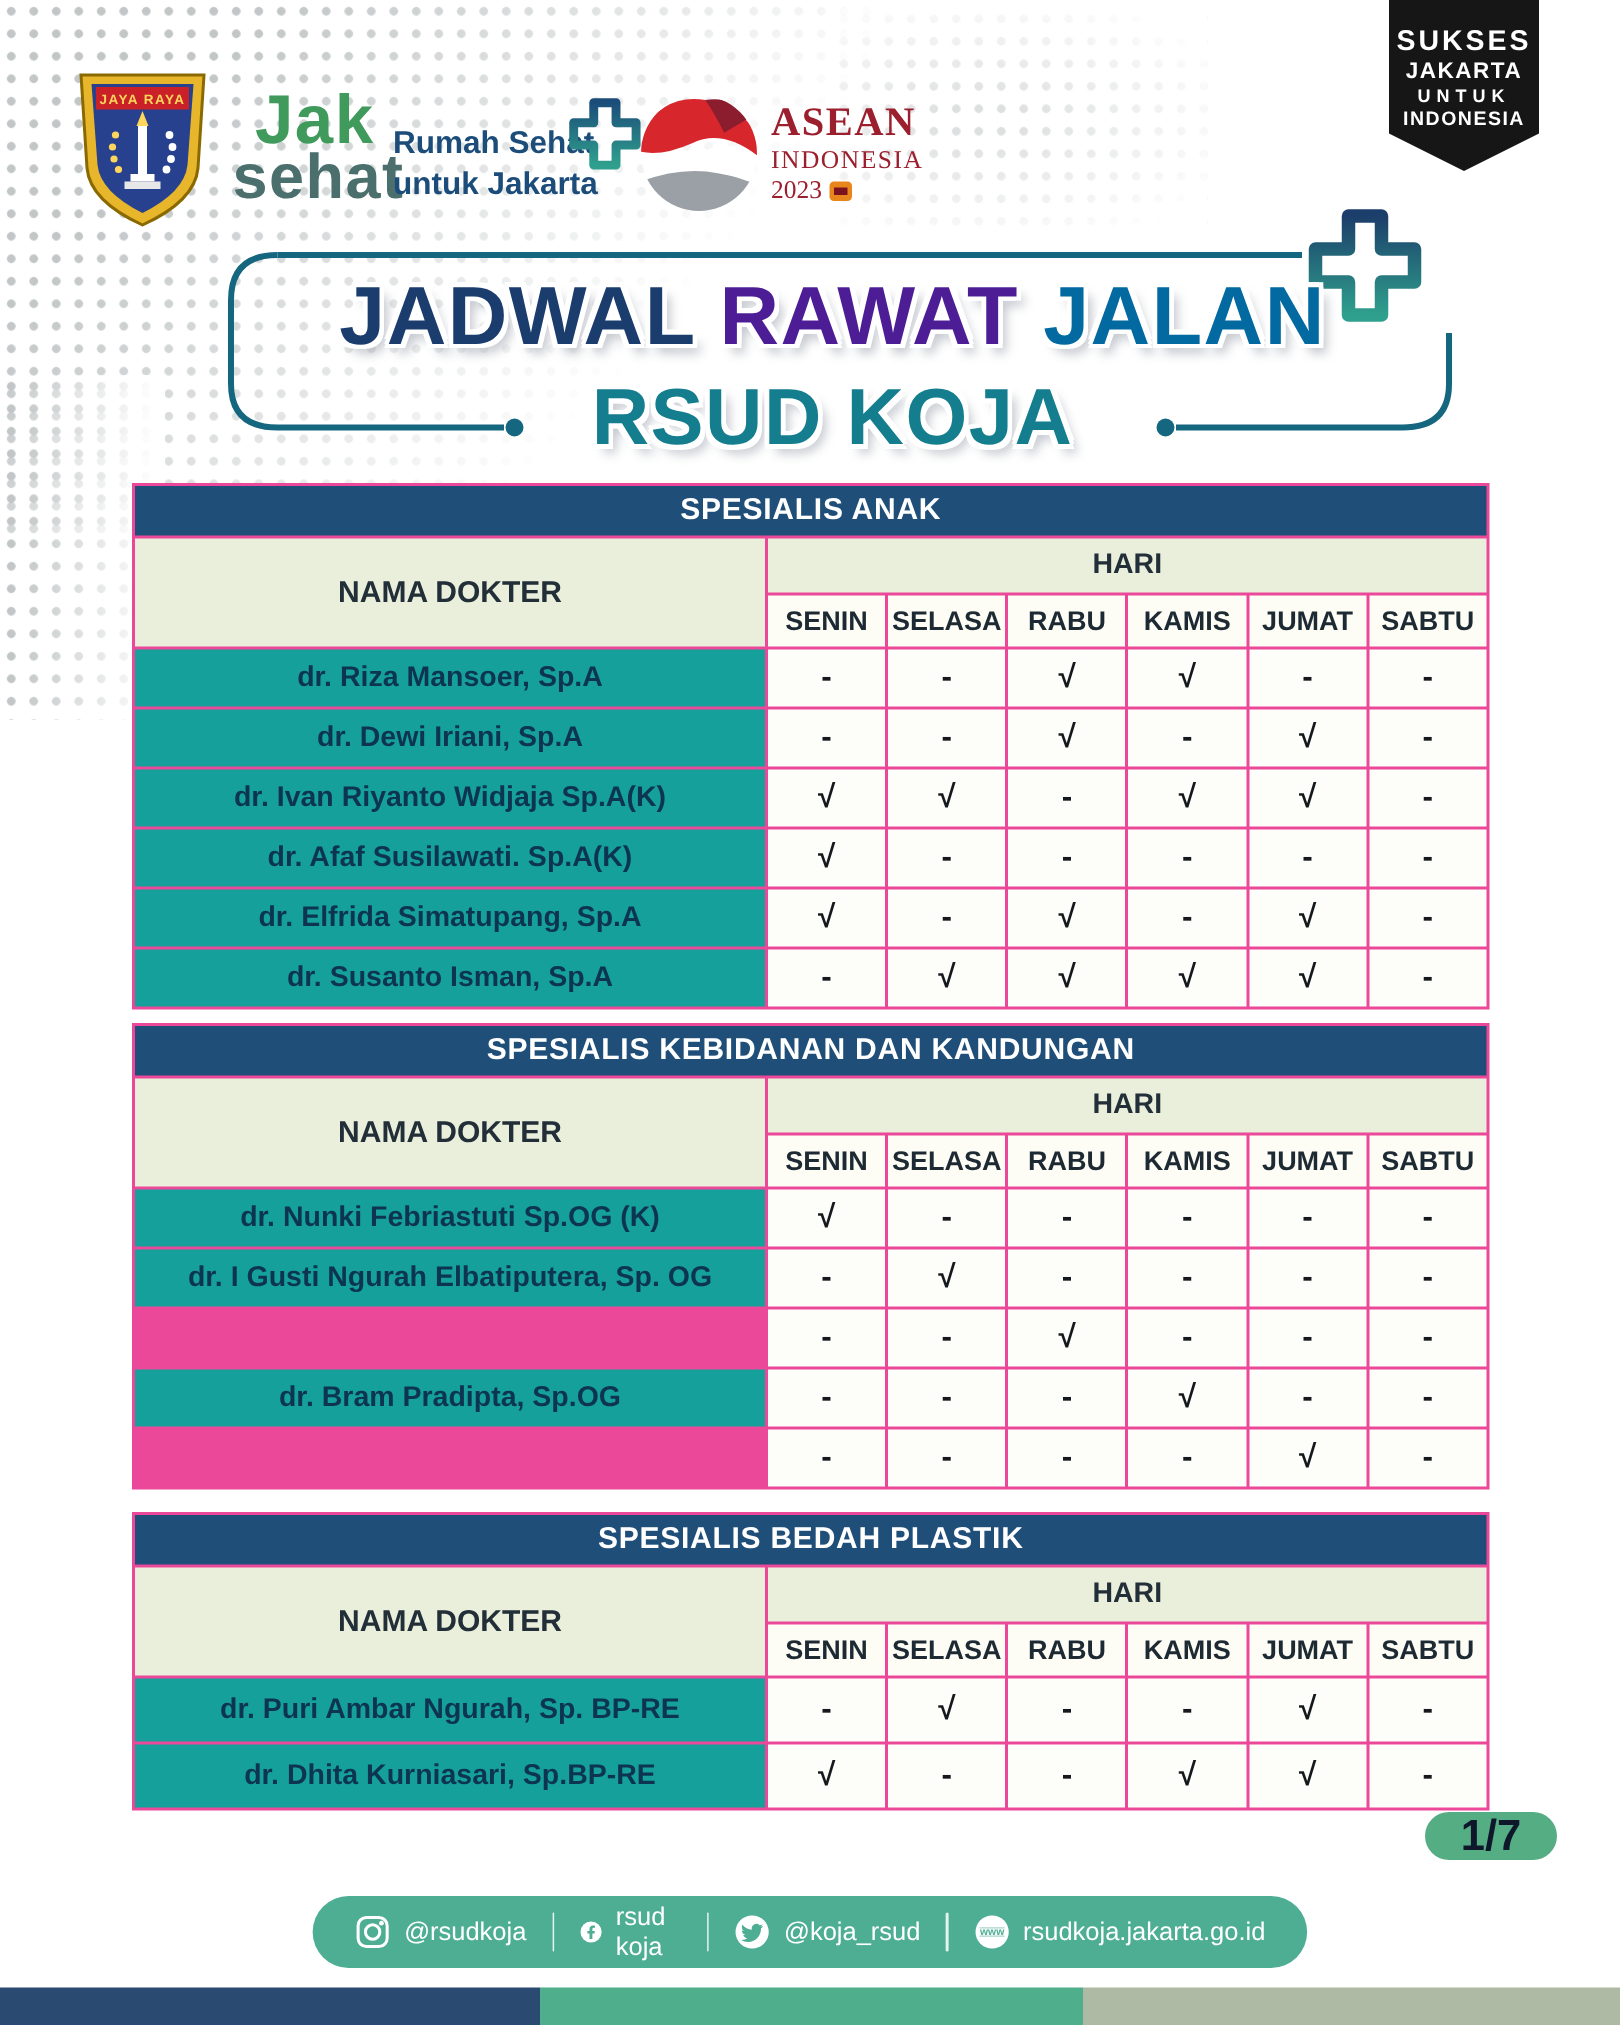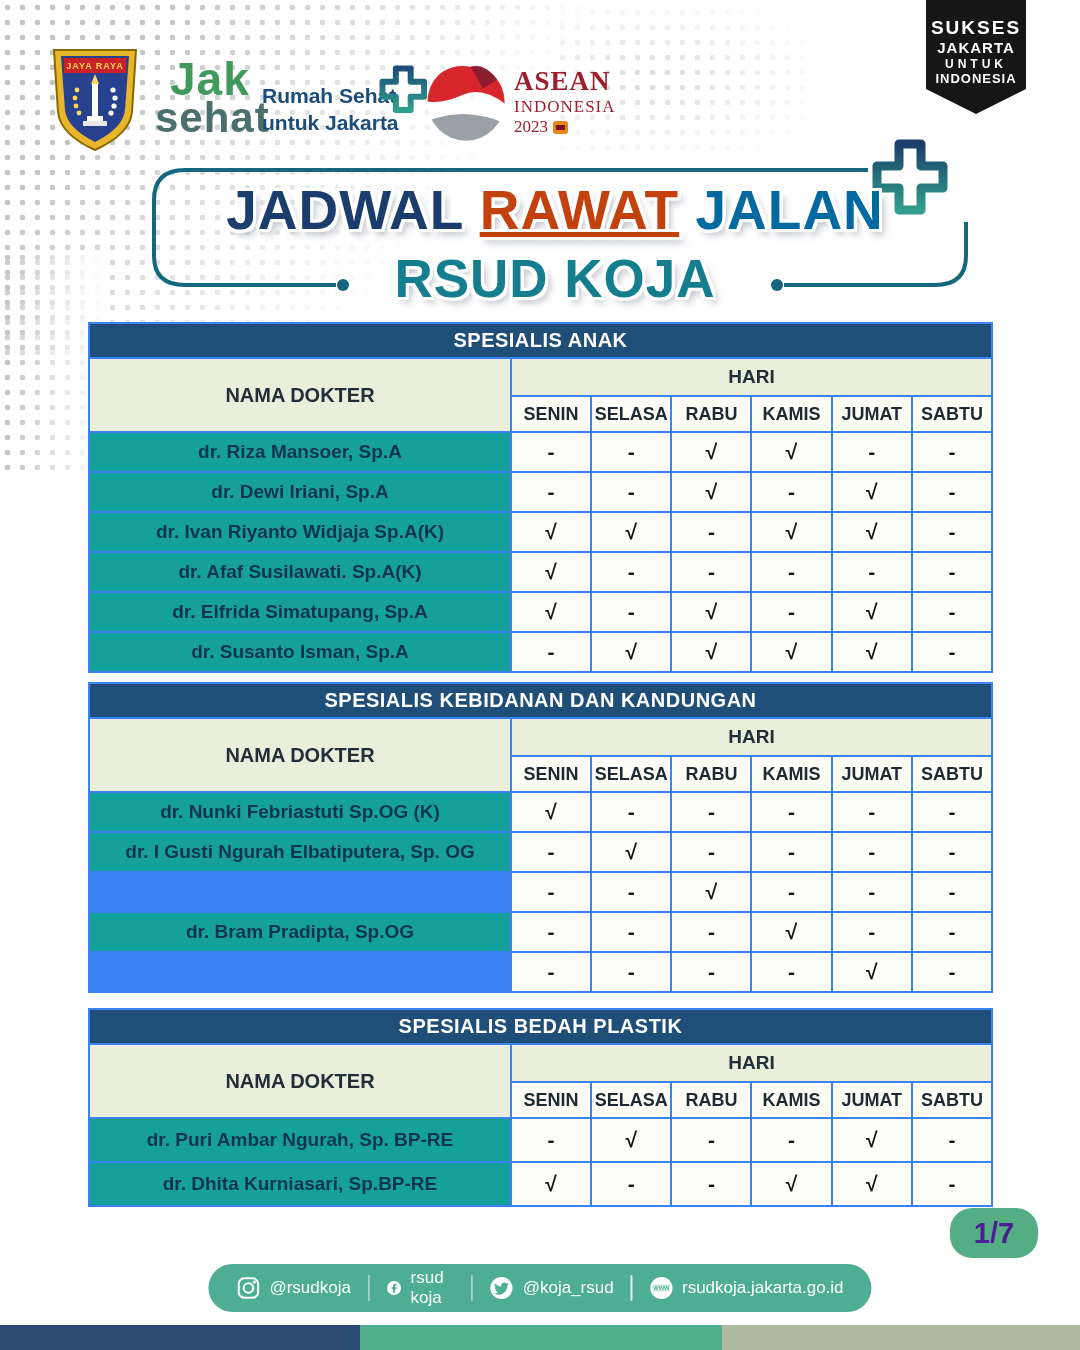--- a/index.html
+++ b/index.html
@@ -45,41 +45,41 @@
 
   
   #titleframe { left:140px; top:156px; width:840px; height:158px; overflow:visible; }
   .title-line { left:140px; width:830px; text-align:center; font-weight:bold;
                 letter-spacing:1px;
                 text-shadow:-3px -3px 0 #fff, 3px -3px 0 #fff, -3px 3px 0 #fff, 3px 3px 0 #fff,
                             0 -3px 0 #fff, 0 3px 0 #fff, -3px 0 0 #fff, 3px 0 0 #fff,
                             5px 6px 7px rgba(110,120,135,.45); }
   #title1 { top:178px; font-size:55px; }
   #title2 { top:248px; font-size:53px; color:#147e8e; }
-  #title1 .w1 { color:#1b3d6e; } #title1 .w2 { color:#c2410c;text-decoration:underline; } #title1 .w3 { color:#0369a1; }
+  #title1 .w1 { color:#1b3d6e; } #title1 .w2 { color:#4c1d95; } #title1 .w3 { color:#0369a1; }
 
   
   .sched { position:absolute; left:88px; width:905px; display:grid;
            grid-template-columns:420px repeat(6,1fr);
-           background:#3b82f6; gap:2px; padding:2px; }
+           background:#ec4899; gap:2px; padding:2px; }
   .sched > div { display:flex; align-items:center; justify-content:center; text-align:center; }
   .c-sec   { grid-column:1/8; background:#1f4e79; color:#fff; font-weight:bold; font-size:20px; letter-spacing:.5px; }
   .c-namehdr { grid-column:1; grid-row:2/4; background:#e9efdb; color:#222e38; font-weight:bold; font-size:20px; }
   .c-hari  { grid-column:2/8; grid-row:2; background:#e9efdb; color:#222e38; font-weight:bold; font-size:19px; }
   .c-day   { grid-row:3; background:#fdfdf6; color:#1d2a33; font-weight:bold; font-size:18px; }
   .c-doc   { grid-column:1; background:#16a09b; color:#0d3552; font-weight:bold; font-size:19px; padding:0 6px; }
   .c-mark  { background:#fdfdfa; color:#15181c; font-weight:bold; font-size:21px; }
 
   #table-0 { top:322px; }
   #table-1 { top:682px; }
   #table-2 { top:1008px; }
 
   
-  #pagebadge { left:950px; top:1208px; width:88px; height:50px; background:#55ae83; border-radius:22px;
-               display:flex; align-items:center; justify-content:center; color:#4c1d95;
+  #pagebadge { left:950px; top:1208px; width:88px; height:32px; background:#55ae83; border-radius:22px;
+               display:flex; align-items:center; justify-content:center; color:#0f172a;
                font-size:29px; font-weight:bold; }
   #socialbar { left:50%; transform:translateX(-50%); top:1264px; height:48px; background:#4dae93;
                border-radius:24px; display:flex; align-items:center; padding:0 28px; gap:17px;
                color:#fff; }
   .soc-item { display:flex; align-items:center; gap:9px; font-size:17px; }
   .soc-sep  { width:2px; height:26px; background:rgba(255,255,255,.85); border-radius:1px; }
 
   #stripe { left:0; top:1325px; width:1080px; height:25px; display:flex; }
   #stripe .s1 { width:360px; background:#2b4a72; }
   #stripe .s2 { width:362px; background:#4fae8c; }

